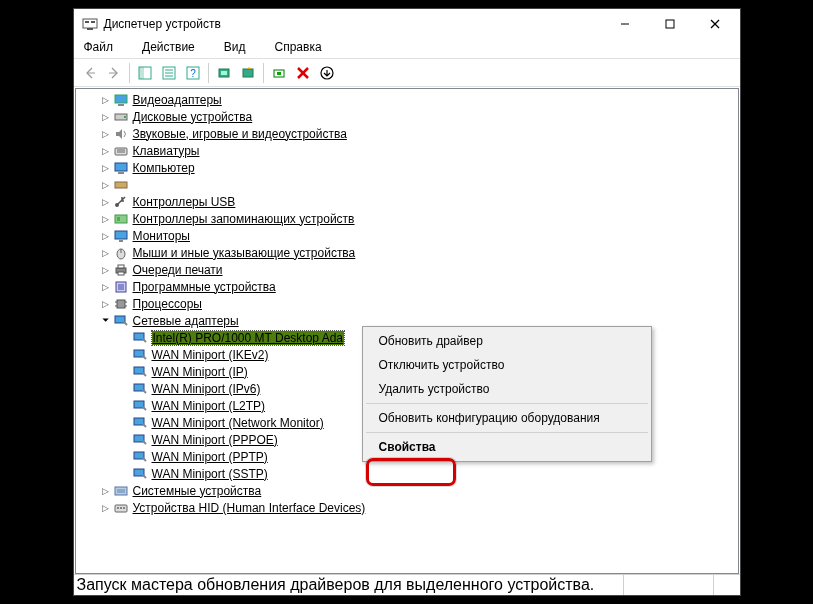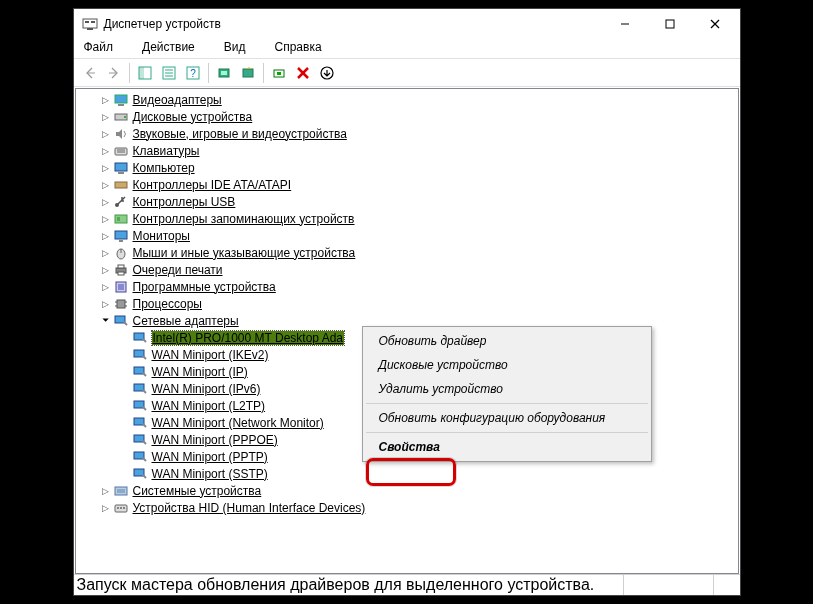--- a/index.html
+++ b/index.html
@@ -16,21 +16,21 @@
 .tool-btn { width: 22px; height: 22px; display: flex; align-items: center; justify-content: center; margin: 0 1px; }
 .tool-sep { width: 1px; height: 20px; background: #d0d0d0; margin: 0 3px; }
 .tree-area { flex: 1; background: #fff; padding: 2px 4px; overflow: hidden; font-size: 12px; border: 1px solid #828790; margin: 1px; margin-bottom: 0; position: relative; }
 .tree-row { display: flex; align-items: center; height: 17px; padding-left: 0; white-space: nowrap; }
 .indent { display: inline-block; width: 19px; }
 .expander { width: 14px; height: 14px; display: inline-flex; align-items: center; justify-content: center; font-size: 9px; color: #555; cursor: pointer; }
 .node-icon { width: 16px; height: 16px; margin-right: 4px; display: inline-flex; align-items: center; justify-content: center; }
 .node-label { color: #000; text-decoration: underline; }
 .selected .node-label { background: #4d7c0f; outline: 1px dotted #555; padding: 0 1px; }
 .context-menu { position: absolute; background: #f0f0f0; border: 1px solid #a0a0a0; box-shadow: 2px 2px 4px rgba(0,0,0,0.25); font-size: 12px; padding: 2px; z-index: 10; }
-.ctx-item { padding: 5px 40px 5px 14px; color: #000; font-style: italic; }
+.ctx-item { padding: 5px 40px 5px 14px; color: #000; }
 .ctx-sep { height: 1px; background: #d0d0d0; margin: 2px 1px; }
 .ctx-highlight { position: absolute; border: 3px solid #d40000; border-radius: 7px; z-index: 11; pointer-events: none; box-shadow: 0 0 0 1px rgba(0,0,0,0.15);}
 .statusbar { height: 21px; border-top: 1px solid #d0d0d0; display: flex; align-items: center; font-size: 16px; padding-left: 3px; color: #000; }
 .status-cell-1 { flex: 1; border-right: 1px solid #d0d0d0; height: 100%; display:flex; align-items:center; }
 .status-cell-2 { width: 90px; border-right: 1px solid #d0d0d0; height: 100%; }
 .status-cell-3 { width: 26px; height: 100%; }
 svg { display: block; }
 </style>
 </head>
 <body>
@@ -199,21 +199,20 @@
           <span class="node-label">Компьютер</span>
         </div>
     <div class="tree-row">
           <span class="indent"></span>
           <span class="expander">▷</span>
           <span class="node-icon">
             <svg width="16" height="16">
               <rect x="2" y="5" width="12" height="6" fill="#ca6" stroke="#864"></rect>
             </svg>
           </span>
-          <span class="node-label">Контроллеры IDE ATA/ATAPI</span>
         </div>
     <div class="tree-row">
           <span class="indent"></span>
           <span class="expander">▷</span>
           <span class="node-icon">
             <svg width="16" height="16">
               <circle cx="4" cy="11" r="2" fill="#555"></circle>
               <path d="M4 11 L12 3 M8 7 L11 7 M9 6 L9 3" stroke="#555" stroke-width="1.5" fill="none"></path>
             </svg>
           </span>
@@ -430,21 +429,21 @@
               <circle cx="5" cy="8" r="1" fill="#666"></circle>
               <circle cx="8" cy="8" r="1" fill="#666"></circle>
               <circle cx="11" cy="8" r="1" fill="#666"></circle>
             </svg>
           </span>
           <span class="node-label">Устройства HID (Human Interface Devices)</span>
         </div>
 
     <div class="context-menu" style="left:286px; top:237px; width:290px;">
       <div class="ctx-item">Обновить драйвер</div>
-      <div class="ctx-item">Дисковые устройство</div>
+      <div class="ctx-item">Отключить устройство</div>
       <div class="ctx-item">Удалить устройство</div>
       <div class="ctx-sep"></div>
       <div class="ctx-item">Обновить конфигурацию оборудования</div>
       <div class="ctx-sep"></div>
       <div class="ctx-item" style="font-weight:bold;">Свойства</div>
     </div>
     <div class="ctx-highlight" style="left:290px; top:369px; width:90px; height:28px;"></div>
   </div>
 
   <div class="statusbar">

